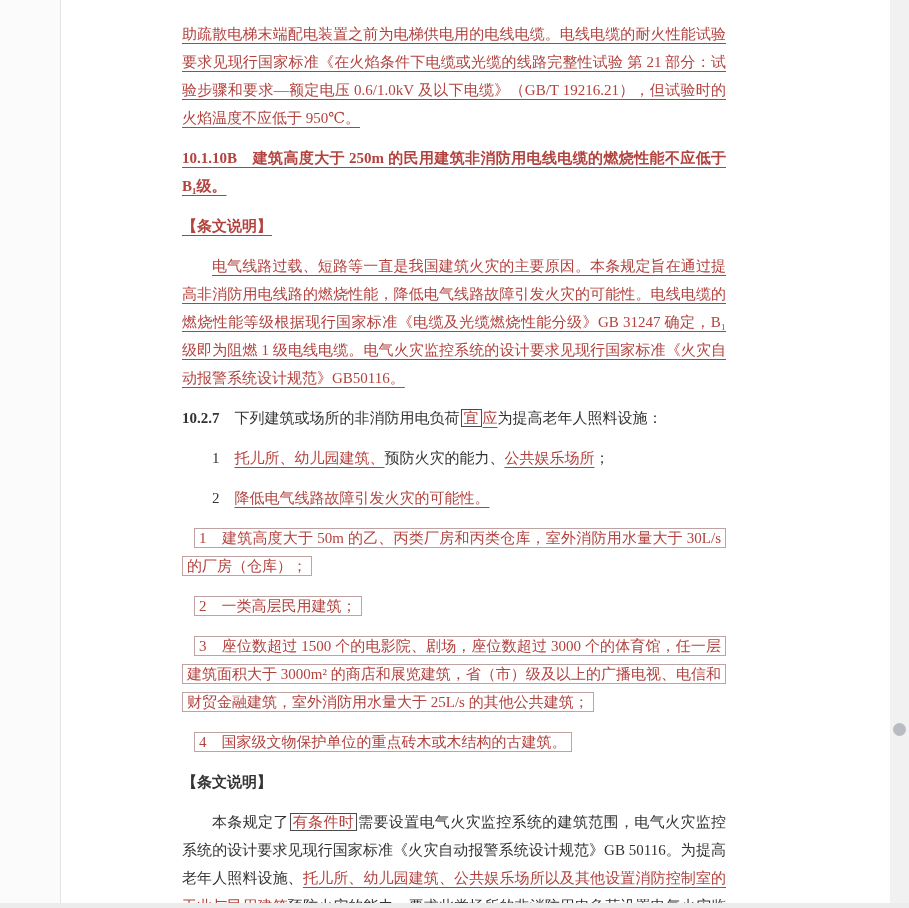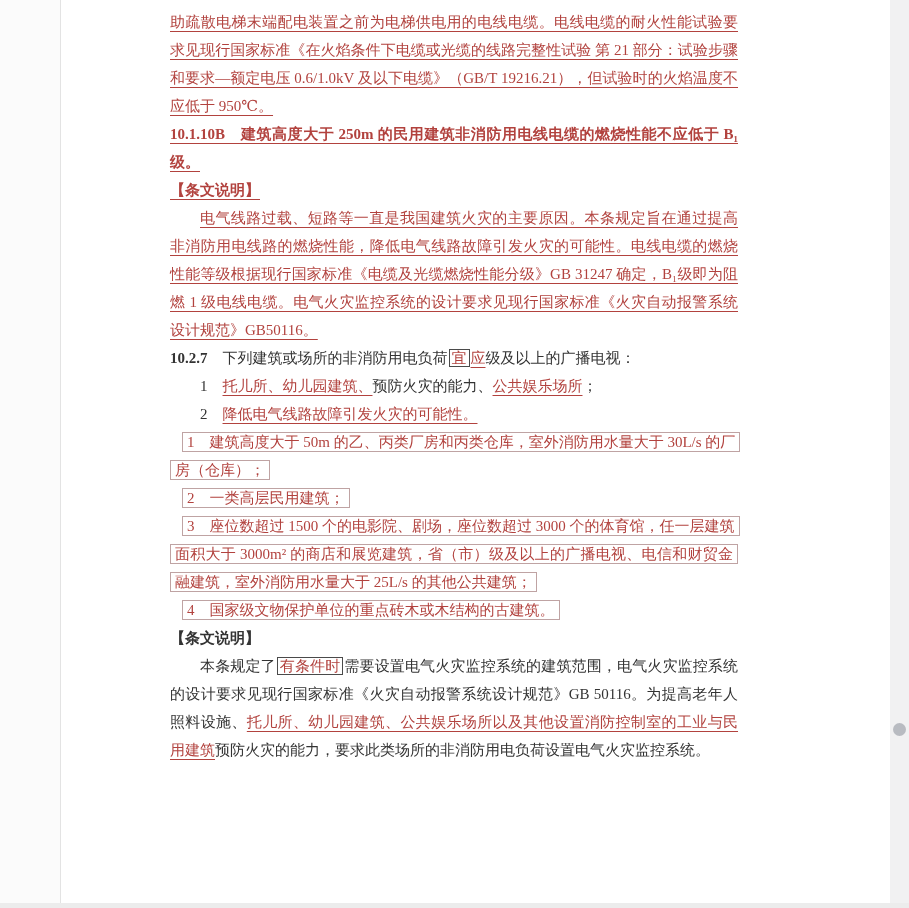--- a/index.html
+++ b/index.html
@@ -35,21 +35,21 @@
   }
   .page{
     position:absolute;left:61px;top:0;width:829px;height:903px;
     background:var(--page-bg);
   }
   .content{
     position:absolute;left:109px;top:8px;width:568px;
     font-size:15px;line-height:28px;color:var(--text-black);
     text-align:justify;
   }
-  .para{margin:0;}
+  .para{margin:12px;}
   .para.indent{text-indent:2em;}
   .para.boxed{text-indent:0.8em;}
   .seg-ru{
     color:var(--revision-red);
     text-decoration:underline;
     text-decoration-color:var(--revision-red);
     text-decoration-thickness:1px;
     text-underline-offset:4px;
   }
   .seg-rub{
@@ -78,21 +78,21 @@
 <body>
 
 <div class="left-gutter"></div>
 
 <div class="page">
   <div class="content">
       <div class="para"><span class="seg-ru">助疏散电梯末端配电装置之前为电梯供电用的电线电缆。电线电缆的耐火性能试验要求见现行国家标准《在火焰条件下电缆或光缆的线路完整性试验 第 21 部分：试验步骤和要求—额定电压 0.6/1.0kV 及以下电缆》（GB/T 19216.21），但试验时的火焰温度不应低于 950℃。</span></div>
       <div class="para"><span class="seg-rub">10.1.10B　建筑高度大于 250m 的民用建筑非消防用电线电缆的燃烧性能不应低于 B₁级。</span></div>
       <div class="para"><span class="seg-rub">【条文说明】</span></div>
       <div class="para indent"><span class="seg-ru">电气线路过载、短路等一直是我国建筑火灾的主要原因。本条规定旨在通过提高非消防用电线路的燃烧性能，降低电气线路故障引发火灾的可能性。电线电缆的燃烧性能等级根据现行国家标准《电缆及光缆燃烧性能分级》GB 31247 确定，B₁级即为阻燃 1 级电线电缆。电气火灾监控系统的设计要求见现行国家标准《火灾自动报警系统设计规范》GB50116。</span></div>
-      <div class="para"><span class="seg-bb">10.2.7</span><span class="seg-b">　下列建筑或场所的非消防用电负荷</span><span class="seg-rbox">宜</span><span class="seg-ru">应</span><span class="seg-b">级及以上的广播电视：</span></div>
+      <div class="para"><span class="seg-bb">10.2.7</span><span class="seg-b">　下列建筑或场所的非消防用电负荷</span><span class="seg-rbox">宜</span><span class="seg-ru">应</span><span class="seg-b">为提高老年人照料设施：</span></div>
       <div class="para indent"><span class="seg-b">1　</span><span class="seg-ru">托儿所、幼儿园建筑、</span><span class="seg-b">预防火灾的能力、</span><span class="seg-ru">公共娱乐场所</span><span class="seg-b">；</span></div>
       <div class="para indent"><span class="seg-b">2　</span><span class="seg-ru">降低电气线路故障引发火灾的可能性。</span></div>
       <div class="para boxed"><span class="seg-rframe">1　建筑高度大于 50m 的乙、丙类厂房和丙类仓库，室外消防用水量大于 30L/s 的厂房（仓库）；</span></div>
       <div class="para boxed"><span class="seg-rframe">2　一类高层民用建筑；</span></div>
       <div class="para boxed"><span class="seg-rframe">3　座位数超过 1500 个的电影院、剧场，座位数超过 3000 个的体育馆，任一层建筑面积大于 3000m² 的商店和展览建筑，省（市）级及以上的广播电视、电信和财贸金融建筑，室外消防用水量大于 25L/s 的其他公共建筑；</span></div>
       <div class="para boxed"><span class="seg-rframe">4　国家级文物保护单位的重点砖木或木结构的古建筑。</span></div>
       <div class="para"><span class="seg-bb">【条文说明】</span></div>
       <div class="para indent"><span class="seg-b">本条规定了</span><span class="seg-rbox">有条件时</span><span class="seg-b">需要设置电气火灾监控系统的建筑范围，电气火灾监控系统的设计要求见现行国家标准《火灾自动报警系统设计规范》GB 50116。为提高老年人照料设施、</span><span class="seg-ru">托儿所、幼儿园建筑、公共娱乐场所以及其他设置消防控制室的工业与民用建筑</span><span class="seg-b">预防火灾的能力，要求此类场所的非消防用电负荷设置电气火灾监控系统。</span></div>
     </div>
 </div>

